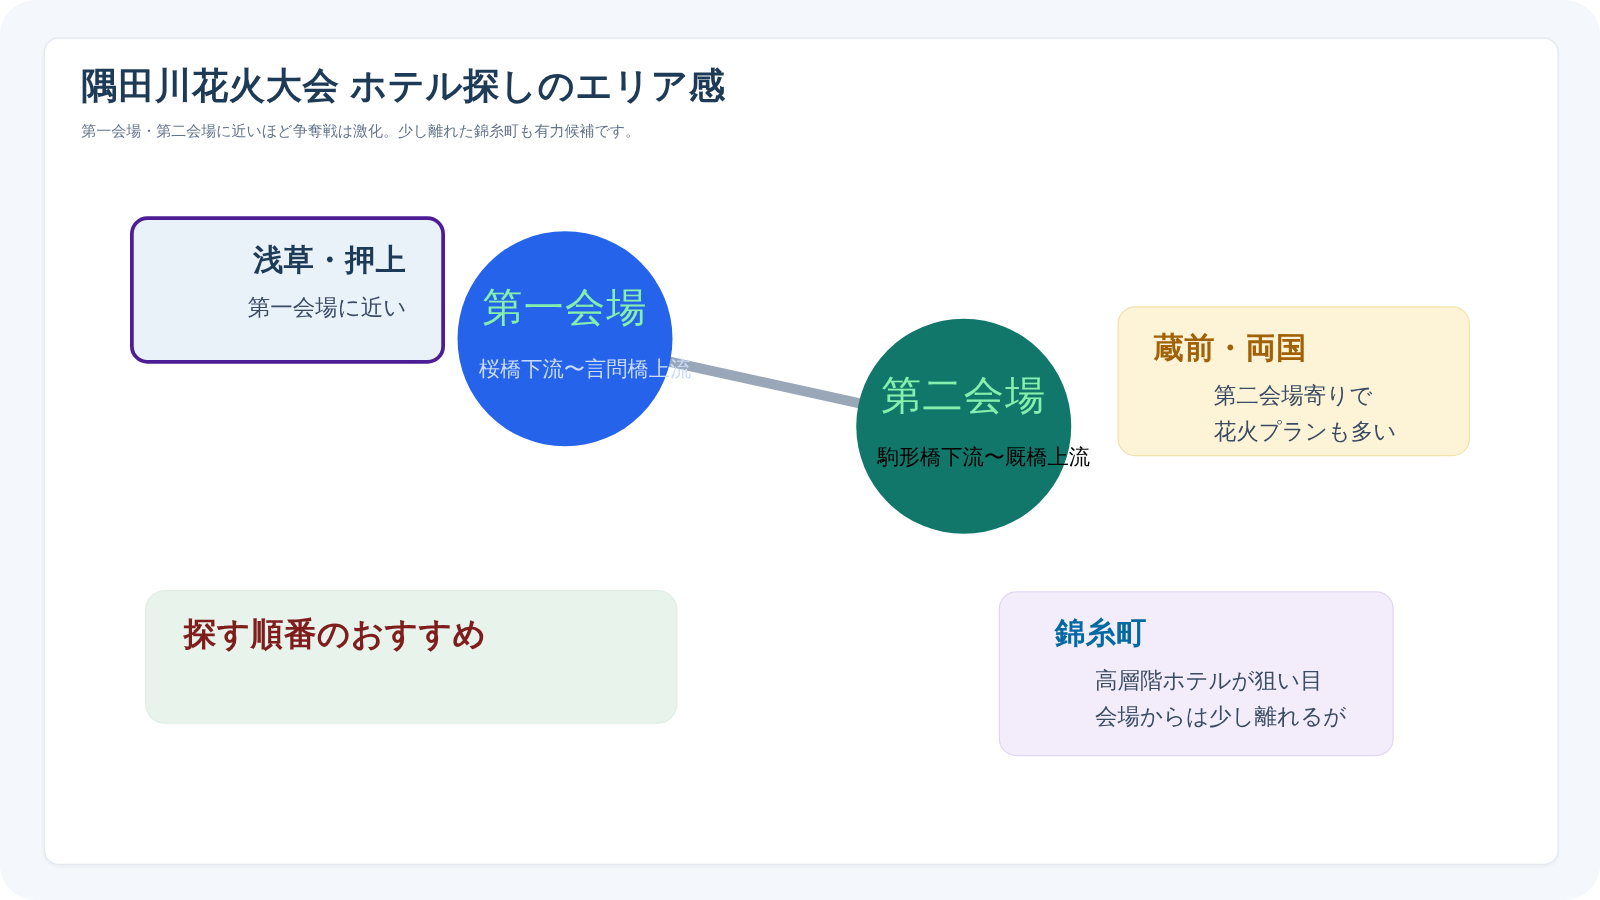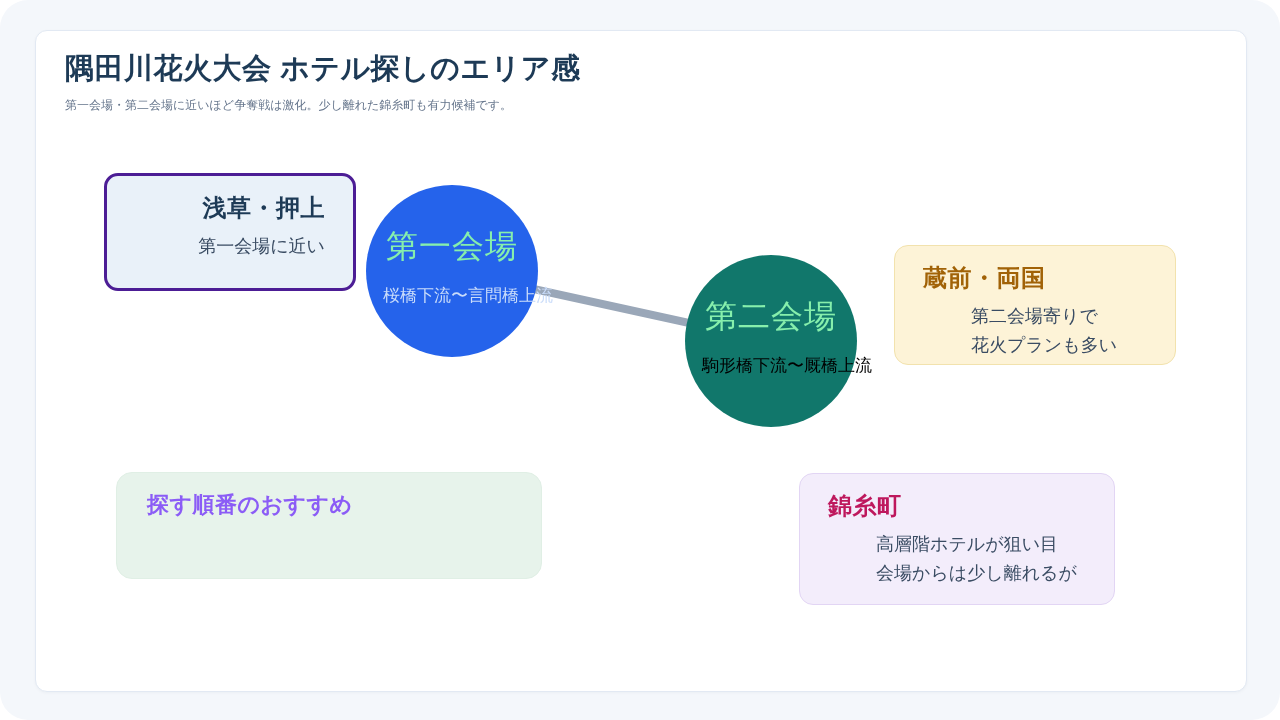--- a/index.html
+++ b/index.html
@@ -75,29 +75,29 @@
     left: 858px; top: 214px; width: 282px; height: 120px;
     background: #fdf3d7;
     border: 1px solid #f2e2ad;
   }
   .card-kuramae .card-title { color: #a16207; }
   .card-kinshicho {
     left: 763px; top: 442px; width: 316px; height: 132px;
     background: #f3edfb;
     border: 1px solid #e2d5f4;
   }
-  .card-kinshicho .card-title { color: #be185d; }
+  .card-kinshicho .card-title { color: #0369a1; margin-left: 16px; }
   .card-reco {
     left: 80px; top: 441px; width: 426px; height: 107px;
     background: #e7f3eb;
     border: 1px solid #e0efe5;
     border-radius: 16px;
     padding: 17px 30px;
   }
-  .card-reco .card-title { font-size: 22px; color: #8b5cf6; margin-bottom: 10px; }
+  .card-reco .card-title { font-size: 26px; color: #7f1d1d; margin-bottom: 10px; }
   .card-reco .card-line { font-size: 20px; color: #3a4c63; }
   .connector-svg {
     position: absolute;
     left: 0; top: 0;
     width: 1210px;
     height: 660px;
     z-index: 1;
   }
   .venue-circle {
     position: absolute;

